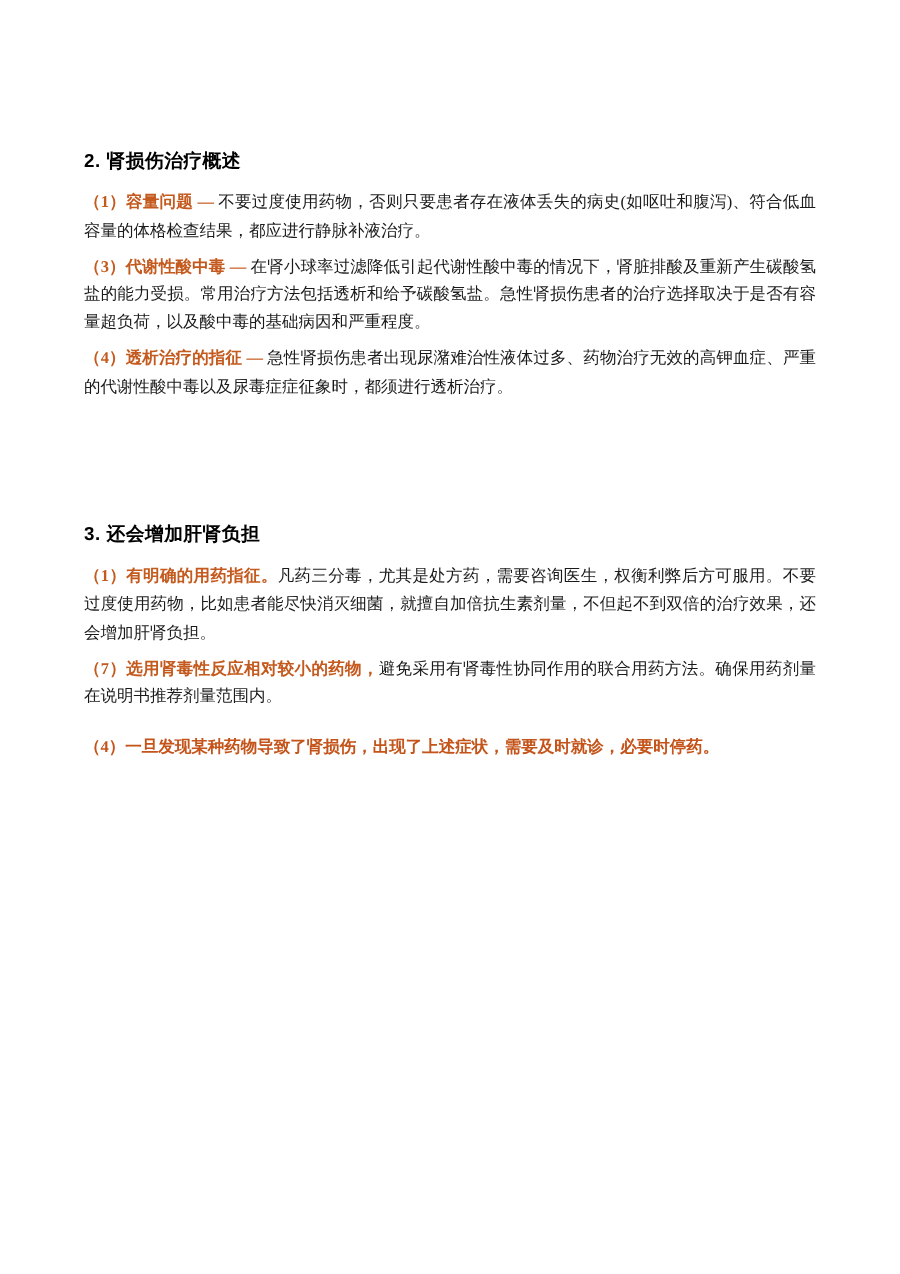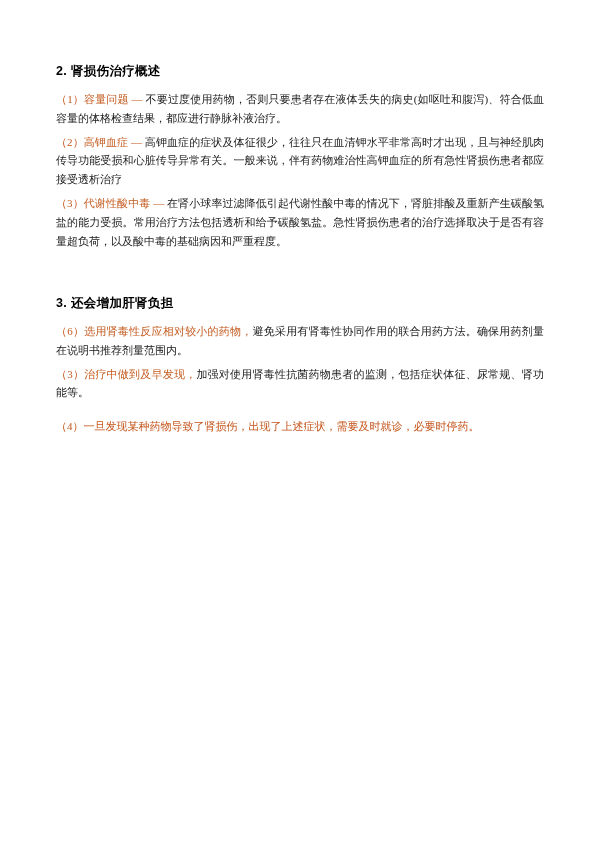--- a/index.html
+++ b/index.html
@@ -16,20 +16,21 @@
   }
   .page {
     width: 600px;
     height: 849px;
     box-sizing: border-box;
     padding: 62px 56px 40px 56px;
     position: relative;
   }
   .section {
     margin-bottom: 0;
+    margin-top: 36px;
   }
   .section-heading {
     font-weight: bold;
     font-size: 12.5px;
     color: #000000;
     letter-spacing: 0.3px;
     margin: 0 0 9px 0;
     line-height: 1.5;
     font-family: "Liberation Sans", "DejaVu Sans", sans-serif;
   }
@@ -39,25 +40,25 @@
   p.para {
     margin: 0 0 5px 0;
     font-size: 11px;
     line-height: 1.72;
     text-align: justify;
     text-justify: inter-ideograph;
     color: #1a1a1a;
   }
   .lead-label {
     color: #c45a1e;
-    font-weight: normal;
+    font-weight: bold;
   }
   .all-orange {
     color: #c4541a;
-    font-weight: normal;
+    font-weight: bold;
   }
   .spacer-block {
     height: 38px;
   }
   .sec3-gap {
     height: 10px;
   }
 </style>
 </head>
 <body>
@@ -67,45 +68,45 @@
   <div class="section">
     <div class="section-heading">
       <span class="num">2.</span><span>肾损伤治疗概述</span>
     </div>
 
 
     <p class="para">
       <span class="lead-label">（1）容量问题</span><span class="lead-label"> — </span><span>不要过度使用药物，否则只要患者存在液体丢失的病史(如呕吐和腹泻)、符合低血容量的体格检查结果，都应进行静脉补液治疗。</span>
     </p>
 
-    <p class="para">
-      <span class="lead-label">（2）高钾血症</span><span class="lead-label"> — </span><span>高钾血症的症状及体征很少，往往只在血清钾水平非常高时才出现，且与神经肌肉传导功能受损和心脏传导异常有关。一般来说，伴有药物难治性高钾血症的所有急性肾损伤患者都应接受透析治疗</span>
-    </p>
 
     <p class="para">
       <span class="lead-label">（3）代谢性酸中毒</span><span class="lead-label"> — </span><span>在肾小球率过滤降低引起代谢性酸中毒的情况下，肾脏排酸及重新产生碳酸氢盐的能力受损。常用治疗方法包括透析和给予碳酸氢盐。急性肾损伤患者的治疗选择取决于是否有容量超负荷，以及酸中毒的基础病因和严重程度。</span>
     </p>
 
+    <p class="para">
+      <span class="lead-label">（4）透析治疗的指征</span><span class="lead-label"> — </span><span>急性肾损伤患者出现尿潴难治性液体过多、药物治疗无效的高钾血症、严重的代谢性酸中毒以及尿毒症症征象时，都须进行透析治疗。</span>
+    </p>
   </div>
 
   <div class="spacer-block"></div>
 
   <div class="section">
     <div class="section-heading">
       <span class="num">3.</span><span>还会增加肝肾负担</span>
     </div>
 
-
     <p class="para">
-      <span class="lead-label">（6）选用肾毒性反应相对较小的药物，</span><span>避免采用有肾毒性协同作用的联合用药方法。确保用药剂量在说明书推荐剂量范围内。</span>
+      <span class="lead-label">（1）有明确的用药指征。</span><span>凡药三分毒，尤其是处方药，需要咨询医生，权衡利弊后方可服用。不要过度使用药物，比如患者能尽快消灭细菌，就擅自加倍抗生素剂量，不但起不到双倍的治疗效果，还会增加肝肾负担。</span>
     </p>
 
     <p class="para">
-      <span class="lead-label">（3）治疗中做到及早发现，</span><span>加强对使用肾毒性抗菌药物患者的监测，包括症状体征、尿常规、肾功能等。</span>
+      <span class="lead-label">（7）选用肾毒性反应相对较小的药物，</span><span>避免采用有肾毒性协同作用的联合用药方法。确保用药剂量在说明书推荐剂量范围内。</span>
     </p>
+
 
     <div class="sec3-gap"></div>
 
     <p class="para">
       <span class="all-orange">（4）一旦发现某种药物导致了肾损伤，出现了上述症状，需要及时就诊，必要时停药。</span><span></span>
     </p>
   </div>
 
 </div>
 

